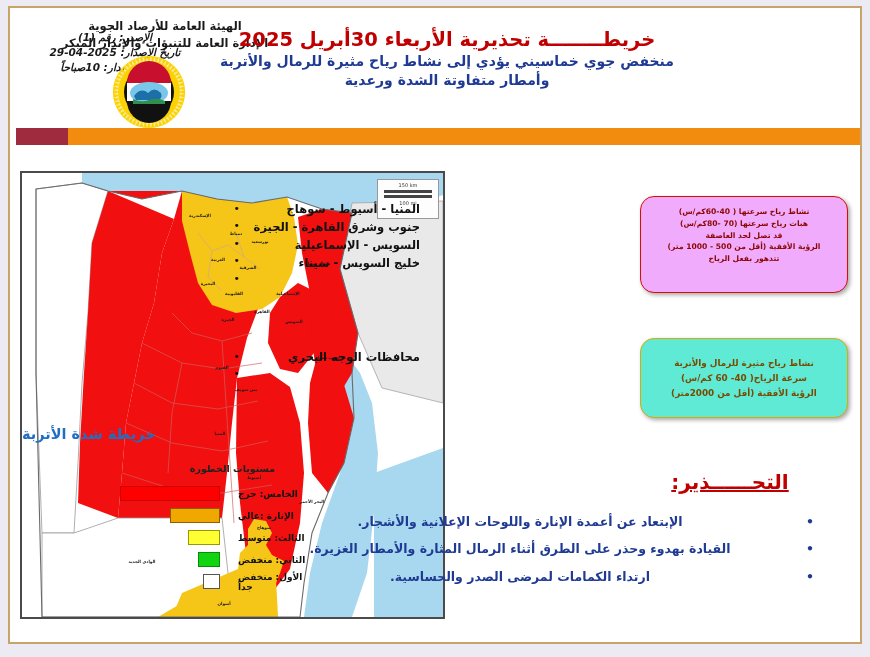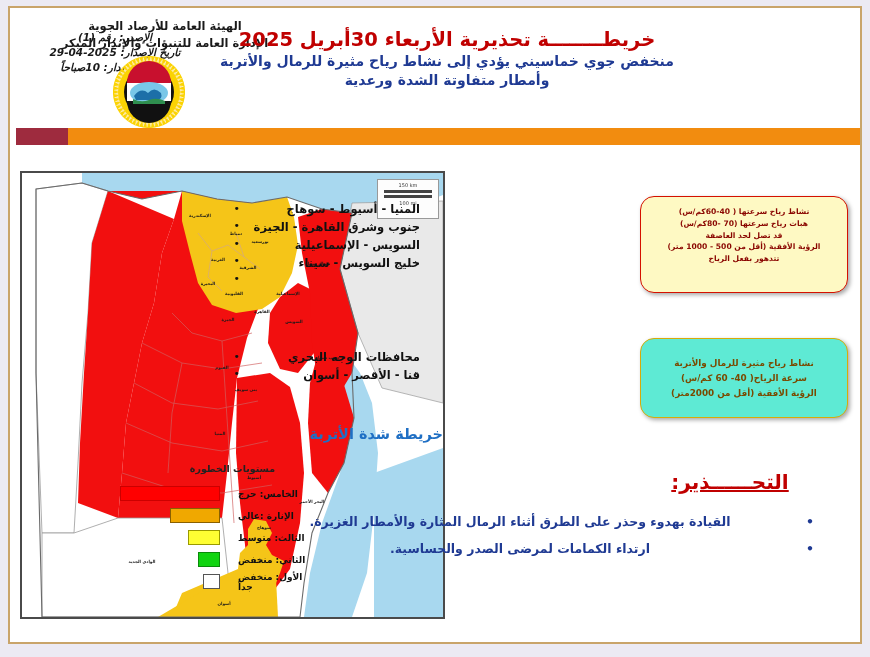--- a/index.html
+++ b/index.html
@@ -120,21 +120,21 @@
     background: #ffffff;
     border: 2px solid #4a4a4a;
     overflow: hidden;
   }
   #map-svg { display: block; }
 
   #map-legend-title {
     position: absolute;
     left: 0; right: 0;
     top: 253px;
-    text-align: right;
+    text-align: left;
     font-size: 14.5px;
     font-weight: bold;
     color: #1f6fc4;
     direction: rtl;
   }
   #map-legend-sub {
     position: absolute;
     left: 0; right: 0;
     top: 290px;
     text-align: center;
@@ -228,21 +228,21 @@
     border-radius: 14px;
     direction: rtl;
     text-align: center;
     box-shadow: 2px 2px 4px rgba(0,0,0,.35);
   }
   #callout-red {
     right: 12px;
     top: 188px;
     width: 208px;
     height: 97px;
-    background: #fef9c3;
+    background: #f0abfc;
     border: 1px solid #d41000;
     padding-top: 9px;
   }
   #callout-red p {
     font-size: 7.6px;
     font-weight: bold;
     color: #8a0600;
     line-height: 1.55;
     white-space: nowrap;
   }
@@ -549,28 +549,28 @@
     <p>الرؤية الأفقية (أقل من  500 - 1000 متر)</p>
     <p>تتدهور بفعل الرياح</p>
   </div>
 
   <div class="bullets" id="bullets-moderate">
     <span>•</span>
     <span>•</span>
   </div>
   <ul class="gov-list" id="gov-list-moderate">
     <li>محافظات الوجه البحري</li>
-    <li>قنا - الأقصر - أسوان</li>
   </ul>
 
   <div class="callout" id="callout-yellow">
     <p>نشاط رياح مثيرة للرمال والأتربة</p>
     <p>سرعة الرياح( 40- 60 كم/س)</p>
     <p>الرؤية الأفقية (أقل من 2000متر)</p>
   </div>
 
   <div id="warn-heading">التحــــــذير:</div>
   <ul id="warn-list">
+    <li><span>الإبتعاد عن أعمدة الإنارة واللوحات الإعلانية والأشجار.</span></li>
     <li><span>القيادة بهدوء وحذر على الطرق أثناء الرمال المثارة والأمطار الغزيرة.</span></li>
     <li><span>ارتداء الكمامات لمرضى الصدر والحساسية.</span></li>
   </ul>
 
 </div>
 
 </body></html>

